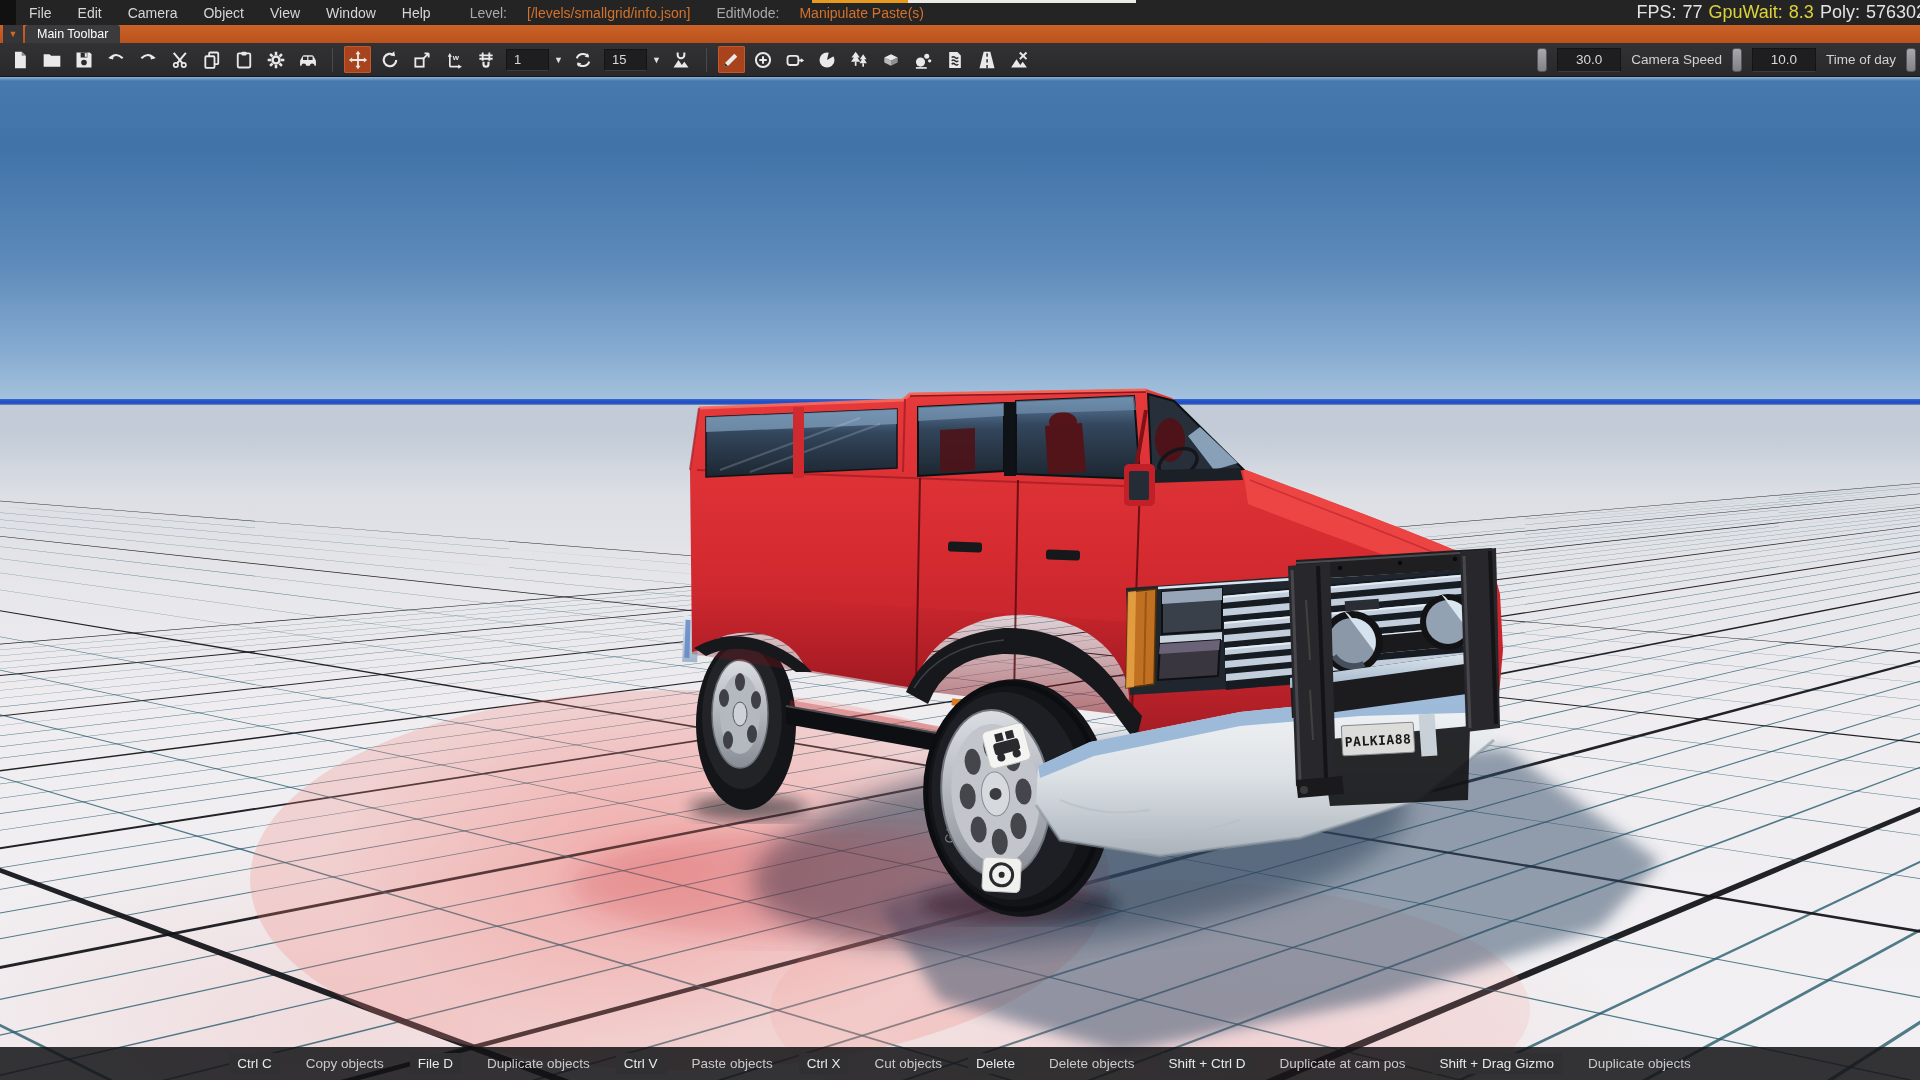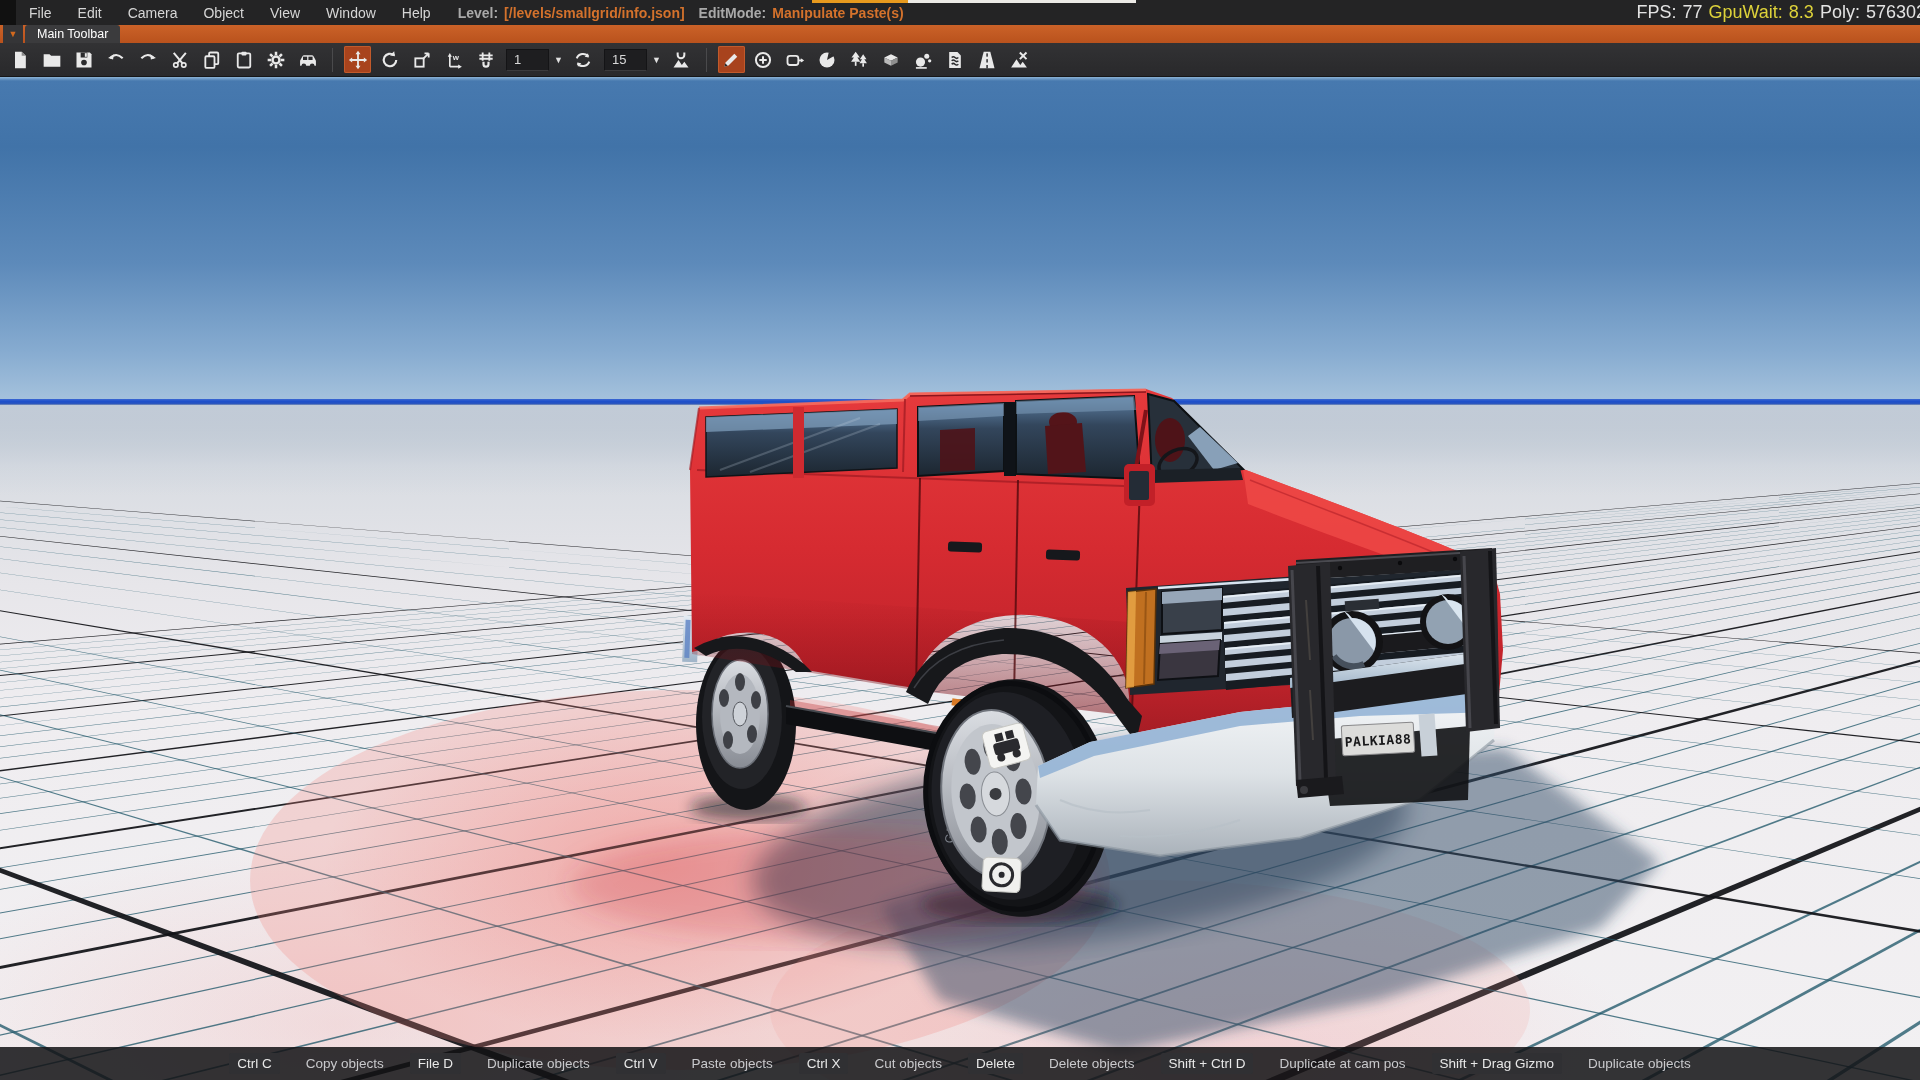--- a/index.html
+++ b/index.html
@@ -3,22 +3,22 @@
 <meta charset="utf-8">
 <style>
   html,body{margin:0;padding:0;background:#111;}
   body{width:1920px;height:1080px;position:relative;overflow:hidden;
        font-family:"Liberation Sans",sans-serif;-webkit-font-smoothing:antialiased;}
 
   
   .menubar{position:absolute;top:0;left:16px;width:1920px;height:25px;background:#242425;
            display:flex;align-items:center;color:#d6d6d6;font-size:14px;z-index:30;}
   .mitem{padding:0 13px;cursor:default;}
-  .mlabel{color:#a9a9a9;margin-left:14px;font-weight:bold;}
-  .mvalue{color:#d4722c;margin-left:6px;font-weight:bold;}
+  .mlabel{color:#a9a9a9;margin-left:26px;}
+  .mvalue{color:#d4722c;margin-left:20px;}
   .mstats{margin-left:auto;display:flex;gap:6px;padding-right:10px;font-size:18px;}
   .mstats .w{color:#e3e3e3;} .mstats .y{color:#ddd23a;}
   .topstrip{position:absolute;top:0;height:3px;z-index:40;}
 
   
   .ribbon{position:absolute;top:25px;left:0;width:1920px;height:18px;background:linear-gradient(180deg,#cb6228,#b9521d);
           display:flex;align-items:stretch;z-index:29;}
   .ribtri{width:20px;margin-left:3px;background:#353537;display:flex;align-items:center;justify-content:center;
           color:#d2691e;font-size:9px;}
   .ribtab{background:#3b3b3d;color:#ffffff;font-size:12.5px;display:flex;align-items:center;
@@ -375,20 +375,29 @@
         <svg class="tico" viewBox="0 0 24 24">
           <use href="#i-road"></use>
         </svg>
       </div>
       <div class="tbtn">
         <svg class="tico" viewBox="0 0 24 24">
           <use href="#i-mountain"></use>
         </svg>
       </div>
     </div>
+  <div class="tright">
+    <div class="pill"></div>
+    <div class="numbox">30.0</div>
+    <span>Camera Speed</span>
+    <div class="pill"></div>
+    <div class="numbox">10.0</div>
+    <span>Time of day</span>
+    <div class="pill"></div>
+  </div>
 </div>
 
 <div class="viewport">
   <div class="sky"></div>
   <div class="horizon"></div>
   <div class="ground"></div>
 
   <svg class="scene" viewBox="0 0 1920 1004">
     <defs>
       <linearGradient id="bodyGrad" x1="0" y1="0" x2="0" y2="1">

